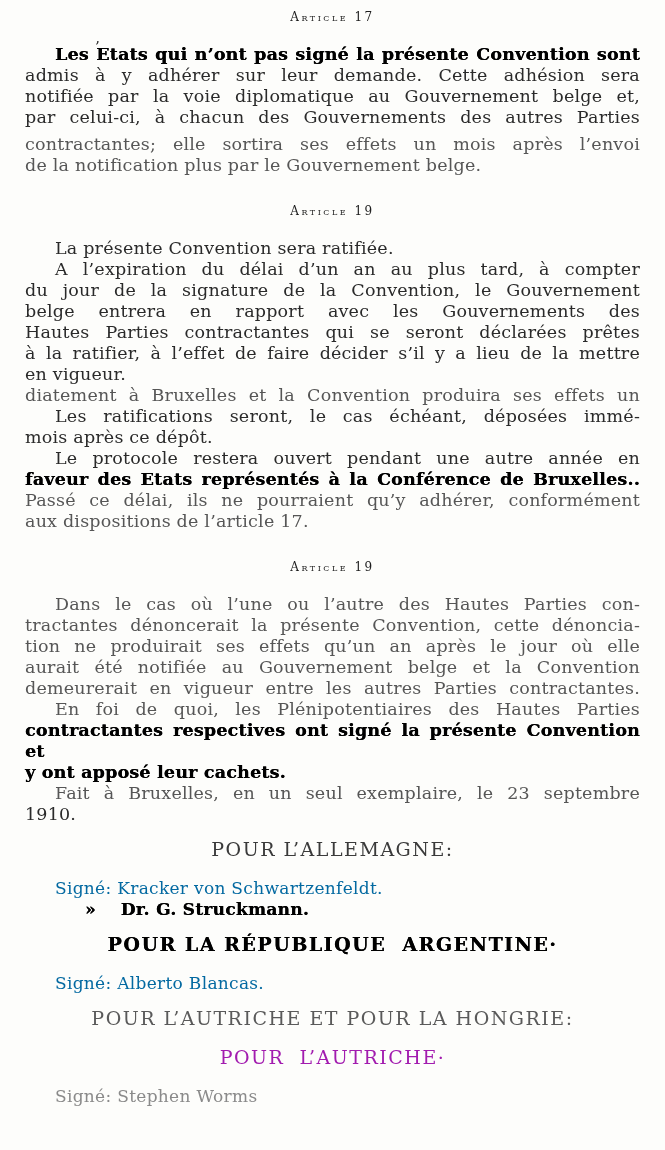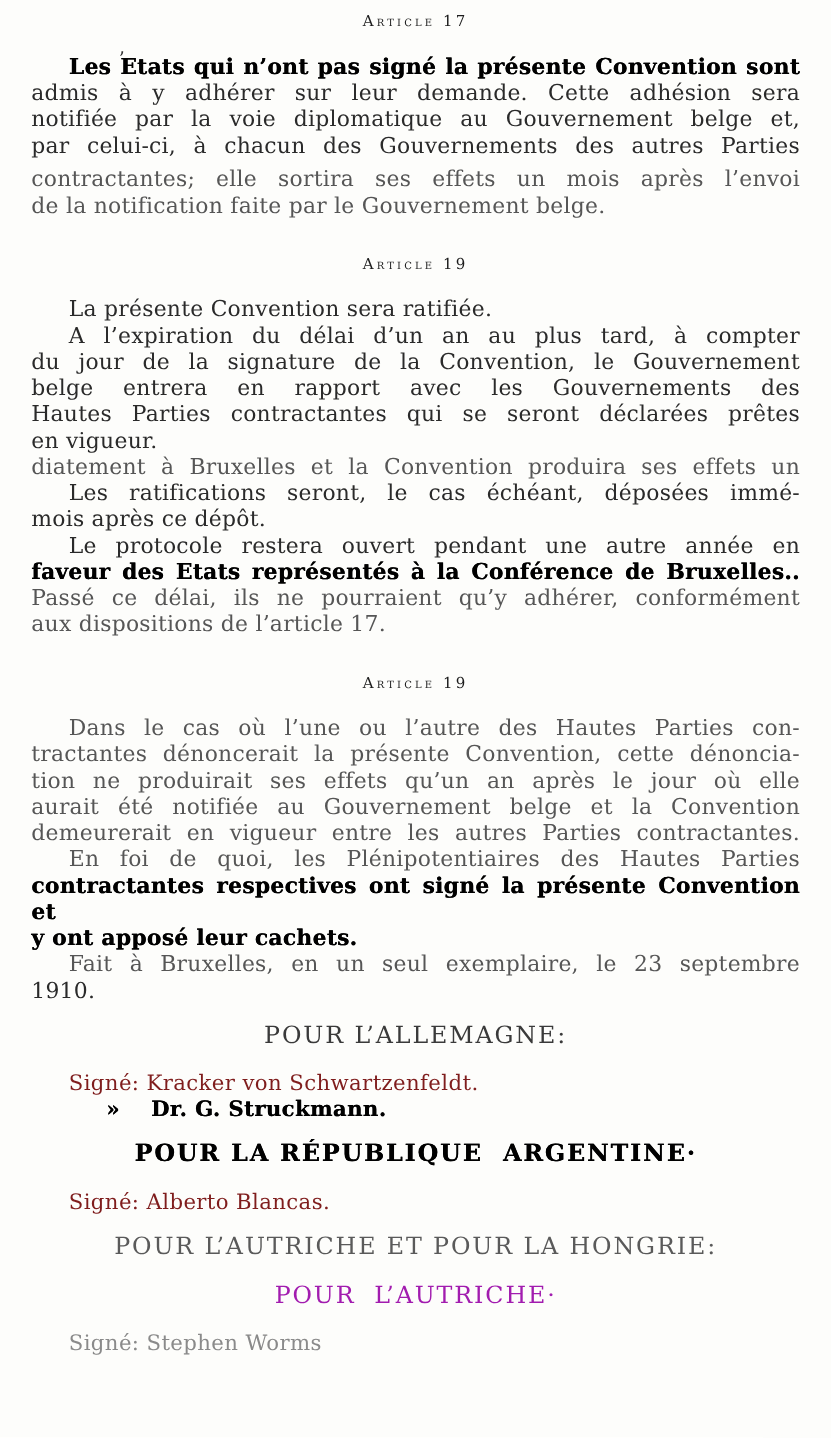--- a/index.html
+++ b/index.html
@@ -77,46 +77,47 @@
     line-height: 21px;
     padding-left: 30px;
     white-space: pre-wrap;
     letter-spacing: 0.3px;
   }
   .signer.bold {
     font-weight: 700;
     color: #000;
     text-shadow: 0.2px 0 0 currentColor;
   }
-  .signer.faded { color: #7f1d1d; }
+  .signer.faded { color: #0369a1; }
   .signer.vfaded { color: #8a8a8a; }
   .signer.ind2 { padding-left: 60px; }
 </style>
 </head>
 <body>
 
 <div class="page">
   <span class="stray">’</span>
   <div id="doc">
       <section>
         <div class="article-heading">Article 17</div>
         <div class="line j ind b">Les Etats qui n’ont pas signé la présente Convention sont</div>
         <div class="line j">admis à y adhérer sur leur demande. Cette adhésion sera</div>
         <div class="line j">notifiée par la voie diplomatique au Gouvernement belge et,</div>
         <div class="line j">par celui-ci, à chacun des Gouvernements des autres Parties</div>
         <div class="line j gap faded">contractantes; elle sortira ses effets un mois après l’envoi</div>
-        <div class="line faded">de la notification faite par le Gouvernement belge.</div>
+        <div class="line faded">de la notification plus par le Gouvernement belge.</div>
       </section>
       <section>
         <div class="article-heading">Article 19</div>
         <div class="line ind">La présente Convention sera ratifiée.</div>
         <div class="line j ind">A l’expiration du délai d’un an au plus tard, à compter</div>
         <div class="line j">du jour de la signature de la Convention, le Gouvernement</div>
         <div class="line j">belge entrera en rapport avec les Gouvernements des</div>
         <div class="line j">Hautes Parties contractantes qui se seront déclarées prêtes</div>
+        <div class="line j">à la ratifier, à l’effet de faire décider s’il y a lieu de la mettre</div>
         <div class="line">en vigueur.</div>
         <div class="line j faded">diatement à Bruxelles et la Convention produira ses effets un</div>
         <div class="line j ind">Les ratifications seront, le cas échéant, déposées immé-</div>
         <div class="line">mois après ce dépôt.</div>
         <div class="line j ind">Le protocole restera ouvert pendant une autre année en</div>
         <div class="line j b">faveur des Etats représentés à la Conférence de Bruxelles..</div>
         <div class="line j faded">Passé ce délai, ils ne pourraient qu’y adhérer, conformément</div>
         <div class="line faded">aux dispositions de l’article 17.</div>
       </section>
       <section>

